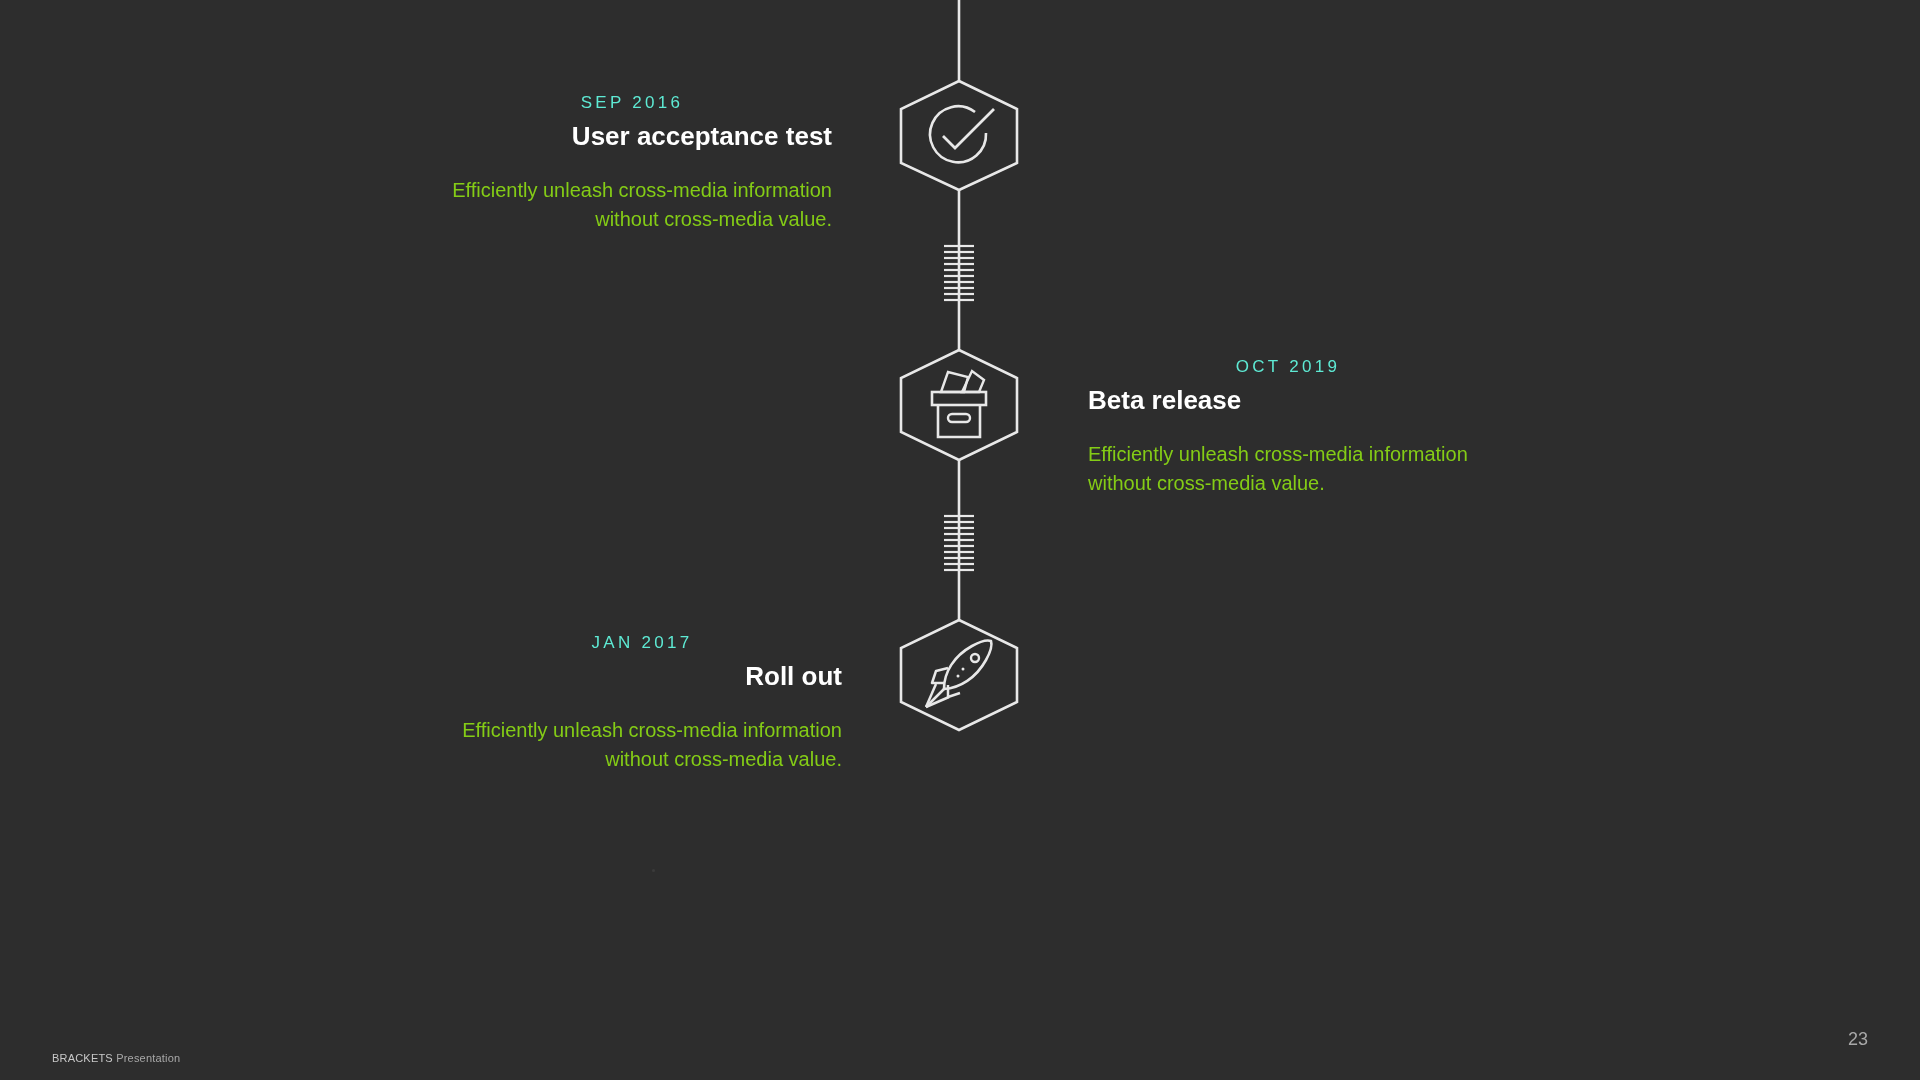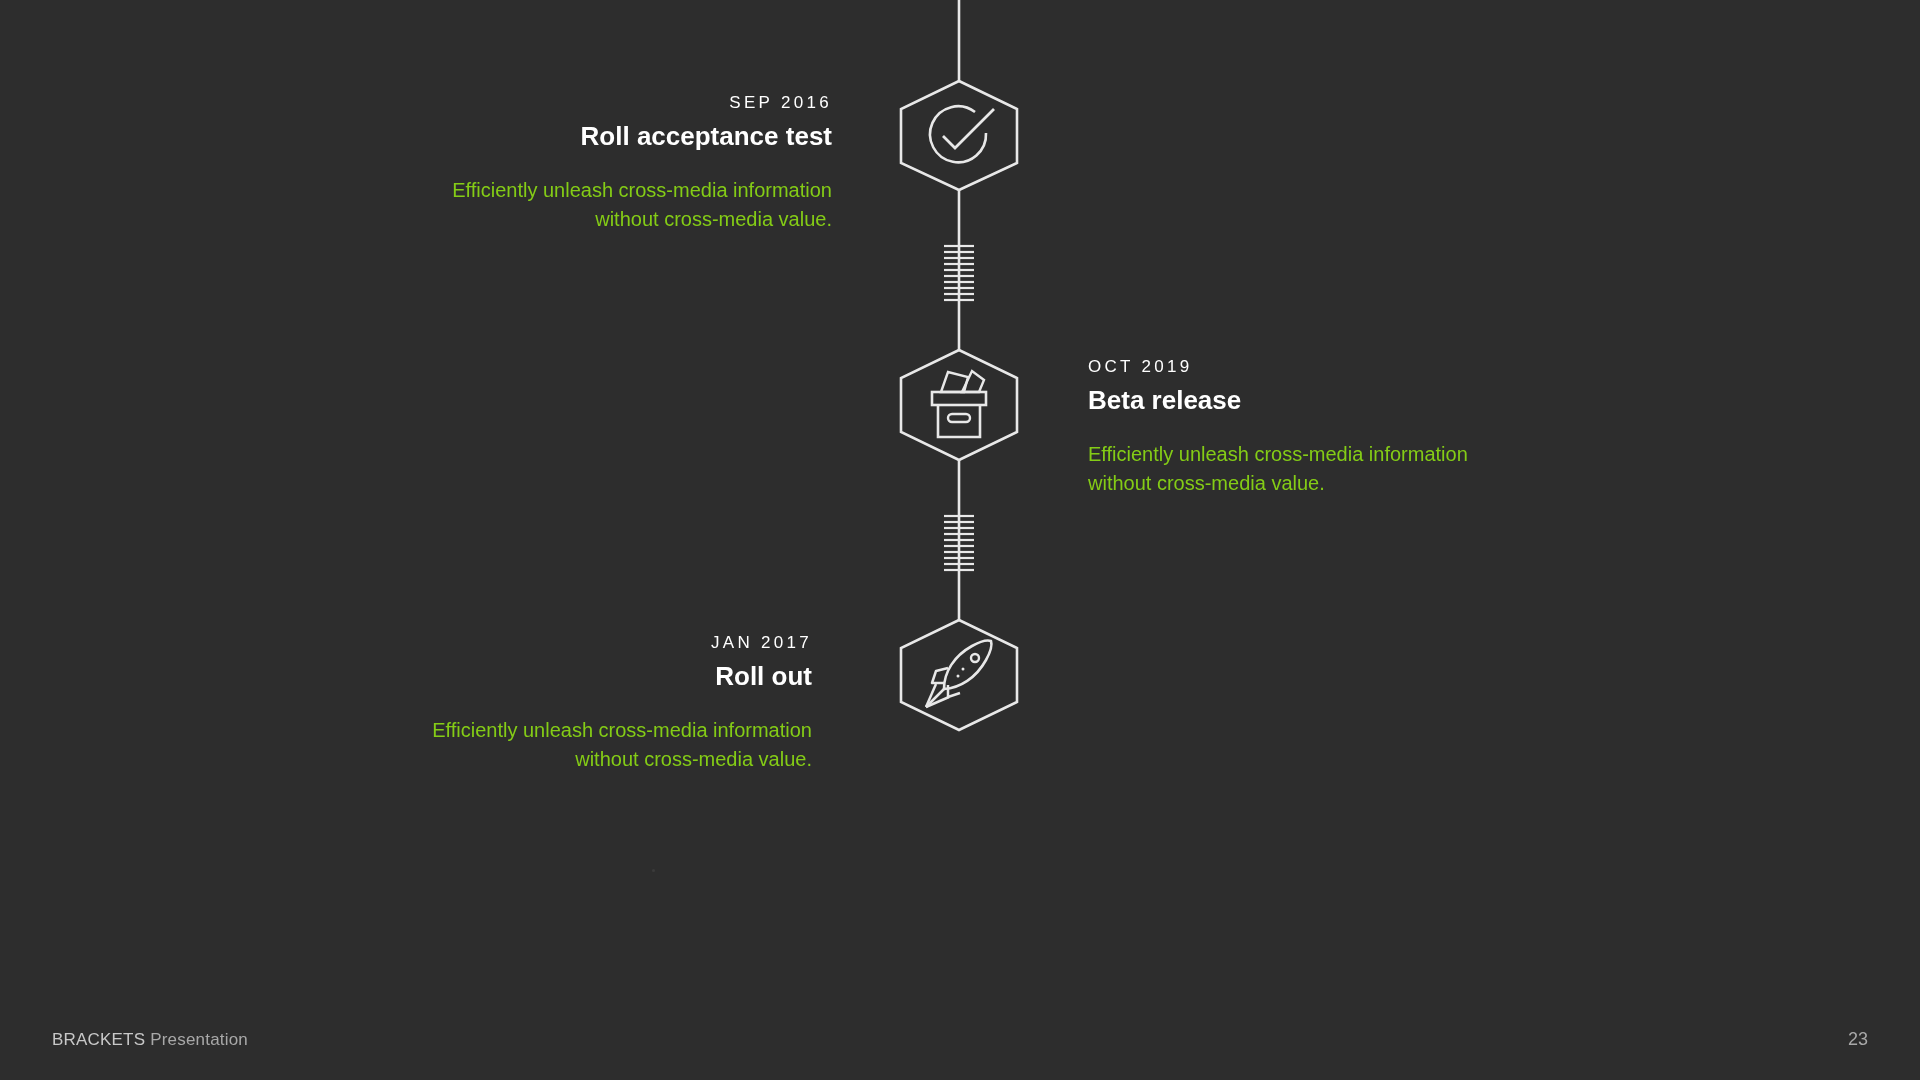--- a/index.html
+++ b/index.html
@@ -38,25 +38,26 @@
   }
   .milestone-text.side-left {
     text-align: right;
   }
   .milestone-text.side-right {
     text-align: left;
   }
   .ms-date {
     font-size: 17px;
     letter-spacing: 3.3px;
-    color: #ffffff;
+    color: #5eead4;
     font-weight: 400;
     line-height: 1;
     margin: 0 0 11px 0;
     white-space: nowrap;
+    text-align: center;
   }
   .ms-title {
     font-size: 26px;
     font-weight: bold;
     color: #ffffff;
     line-height: 1.1;
     margin: 0;
     white-space: nowrap;
   }
   .ms-body {
@@ -64,22 +65,22 @@
     color: #84cc16;
     line-height: 1.48;
     margin: 25px 0 0 0;
     font-weight: 400;
   }
 
   
   #footer-left {
     position: absolute;
     left: 52px;
-    bottom: 30px;
-    font-size: 17px;
+    bottom: 16px;
+    font-size: 11px;
     color: #a8a8a8;
     letter-spacing: 0.2px;
     white-space: nowrap;
   }
   #footer-left .brand {
     color: #c8c8c8;
   }
   #footer-page {
     position: absolute;
     right: 52px;
@@ -172,31 +173,31 @@
       <path d="M 948 685 L 948 697 L 960 693" stroke-width="2.5" stroke-linejoin="round"></path>
 
       <path d="M 944 689 L 926 707" stroke-width="2.5"></path>
       <path d="M 936 684 L 926 707" stroke-width="2.5"></path>
       <path d="M 949 697 L 926 707" stroke-width="2.5"></path>
     </g>
   </svg>
 
   <div class="milestone-text side-left" style="left:432px; top:94px;">
     <div class="ms-date">SEP 2016</div>
-    <div class="ms-title">Roll acceptance test</div>
+    <div class="ms-title">User acceptance test</div>
     <div class="ms-body">Efficiently unleash cross-media information without cross-media value.</div>
   </div>
 
   <div class="milestone-text side-right" style="left:1088px; top:358px;">
     <div class="ms-date">OCT 2019</div>
     <div class="ms-title">Beta release</div>
     <div class="ms-body">Efficiently unleash cross-media information without cross-media value.</div>
   </div>
 
-  <div class="milestone-text side-left" style="left:412px; top:634px;">
+  <div class="milestone-text side-left" style="left:442px; top:634px;">
     <div class="ms-date">JAN 2017</div>
     <div class="ms-title">Roll out</div>
     <div class="ms-body">Efficiently unleash cross-media information without cross-media value.</div>
   </div>
 
   <div class="tiny-dot"></div>
 
   <div id="footer-left">
     <span class="brand">BRACKETS</span><span> Presentation</span>
   </div>

